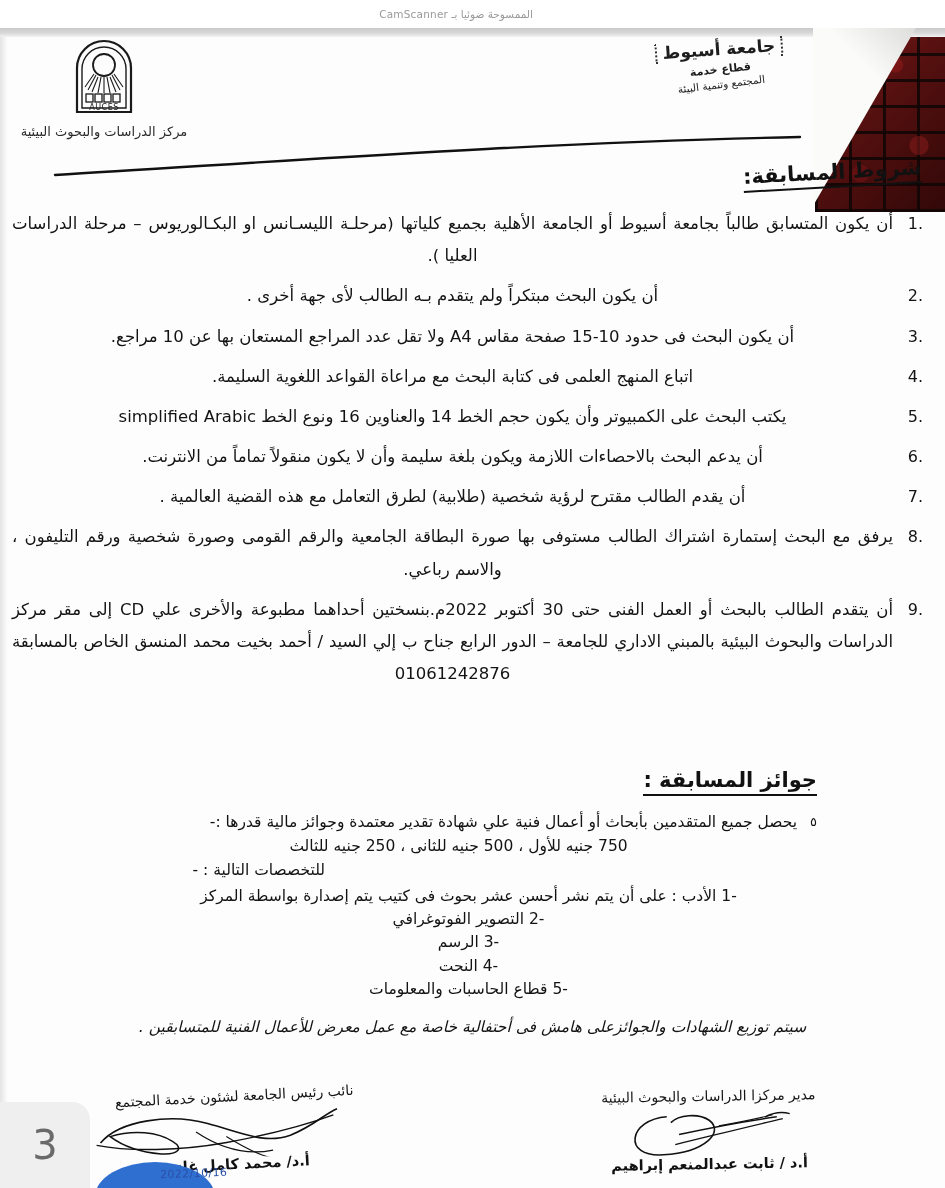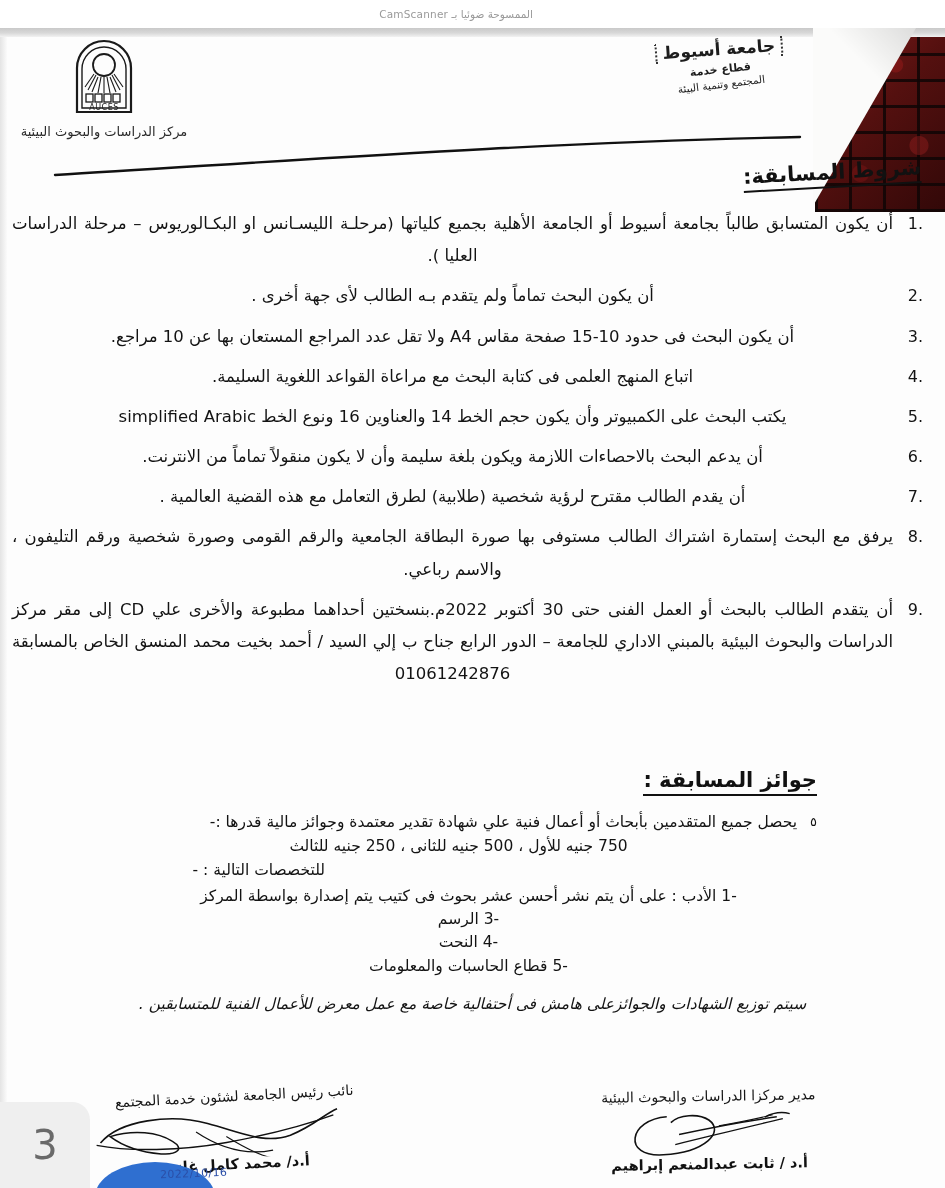--- a/index.html
+++ b/index.html
@@ -375,21 +375,21 @@
     </div>
 
     <div class="body-area">
       <ol class="conditions">
         <li>
           <span class="num">1.</span>
           <span>أن يكون المتسابق طالباً بجامعة أسيوط أو الجامعة الأهلية بجميع كلياتها (مرحلـة الليسـانس او البكـالوريوس – مرحلة الدراسات العليا ).</span>
         </li>
         <li>
           <span class="num">2.</span>
-          <span>أن يكون البحث تماماً ولم يتقدم بـه الطالب لأى جهة أخرى  .</span>
+          <span>أن يكون البحث مبتكراً ولم يتقدم بـه الطالب لأى جهة أخرى  .</span>
         </li>
         <li>
           <span class="num">3.</span>
           <span>أن يكون البحث فى حدود 10-15  صفحة مقاس A4 ولا تقل عدد المراجع المستعان بها عن 10 مراجع.</span>
         </li>
         <li>
           <span class="num">4.</span>
           <span>اتباع المنهج العلمى فى كتابة البحث مع مراعاة القواعد اللغوية السليمة.</span>
         </li>
         <li>
@@ -424,20 +424,24 @@
         <span class="bullet">٥</span>
         <span>يحصل جميع المتقدمين بأبحاث أو أعمال فنية علي شهادة تقدير معتمدة وجوائز مالية قدرها :-</span>
       </div>
       <div class="prize-amounts">750 جنيه للأول ، 500 جنيه للثانى ، 250 جنيه للثالث</div>
       <div class="prize-spec-label">للتخصصات التالية : -</div>
 
       <ol class="specs">
         <li>
           <span class="snum">1-</span>
           <span>الأدب : على أن يتم نشر أحسن عشر بحوث فى كتيب يتم إصدارة بواسطة المركز</span>
+        </li>
+        <li>
+          <span class="snum">2-</span>
+          <span>التصوير الفوتوغرافي</span>
         </li>
         <li>
           <span class="snum">3-</span>
           <span>الرسم</span>
         </li>
         <li>
           <span class="snum">4-</span>
           <span>النحت</span>
         </li>
         <li>

